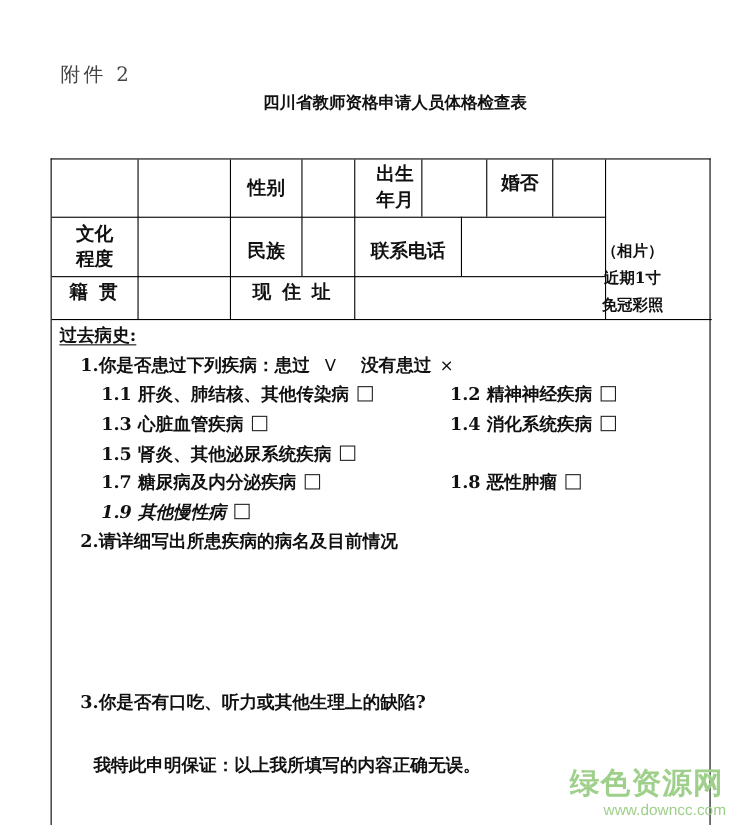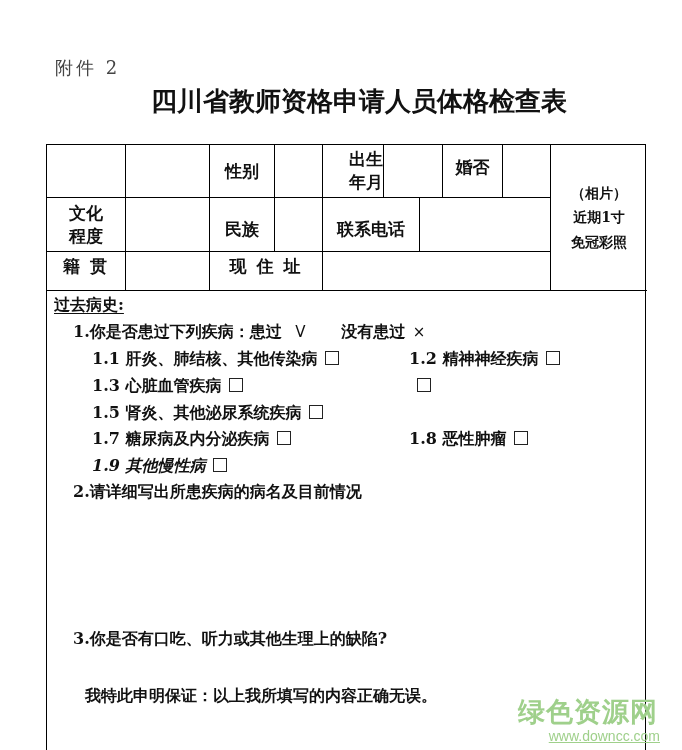--- a/index.html
+++ b/index.html
@@ -4,37 +4,37 @@
   <style>
     html, body { margin: 0; padding: 0; }
     body {
       width: 682px; height: 750px; position: relative; overflow: hidden;
       background: #ffffff; color: #111;
       font-family: "DejaVu Serif", "Liberation Serif", serif;
     }
     .abs { position: absolute; }
     .annex { left: 55px; top: 56px; font-size: 18px; color: #444; letter-spacing: 3px;
       font-family: "DejaVu Serif", serif; font-weight: normal; }
-    .title { left: 0; width: 682px; top: 84px; text-align: center; font-size: 26px; font-weight: bold;
+    .title { left: 0; width: 682px; top: 84px; text-align: center; font-size: 15px; font-weight: bold;
       font-family: "DejaVu Sans", sans-serif; letter-spacing: 0px; padding-left: 36px; box-sizing: border-box; }
     .frame { left: 46px; top: 144px; width: 600px; height: 620px; border: 1.5px solid #000; border-bottom: none; box-sizing: border-box; }
     .hl { position: absolute; height: 0; border-top: 1.5px solid #000; }
     .vl { position: absolute; width: 0; border-left: 1.5px solid #000; }
     .cell { position: absolute; display: flex; align-items: center; justify-content: center;
       text-align: center; font-size: 17px; font-weight: bold; line-height: 1.35; }
     .cell.left { justify-content: flex-start; padding-left: 12px; box-sizing: border-box; }
     .field { position: absolute; }
     .photo { font-size: 14px; font-weight: bold; line-height: 1.75; }
     .txt { position: absolute; font-size: 16px; font-weight: bold; white-space: nowrap; }
     .hist-title { text-decoration: underline; text-underline-offset: 3px; }
     .mark { font-weight: normal; font-family: "DejaVu Sans", sans-serif; font-size: 15px; margin-left: 8px; }
     .box { display: inline-block; width: 12px; height: 12px; border: 1px solid #222; margin-left: 8px; vertical-align: -1px; }
     .watermark-cn { right: 24px; top: 694px; font-size: 27px; font-weight: bold; color: #9fd08b;
       font-family: "DejaVu Sans", sans-serif; letter-spacing: 1px; }
-    .watermark-url { right: 22px; top: 728px; font-size: 14px; color: #9fd08b; font-family: "Liberation Sans", sans-serif; text-decoration: underline; }
+    .watermark-url { right: 22px; top: 728px; font-size: 14px; color: #9fd08b; font-family: "Liberation Sans", sans-serif; }
   </style>
 </head>
 <body>
 
 <div class="abs annex">附件 2</div>
 <div class="abs title">四川省教师资格申请人员体格检查表</div>
 
 <div class="abs frame">
 
   <div class="hl" style="left:0; top:52px; width:504px;"></div>
@@ -47,21 +47,21 @@
   <div class="vl" style="left:275px; top:0; height:145px;"></div>
   <div class="vl" style="left:336px; top:0; height:52px;"></div>
   <div class="vl" style="left:395px; top:0; height:52px;"></div>
   <div class="vl" style="left:455px; top:0; height:52px;"></div>
   <div class="vl" style="left:372px; top:52px; height:54px;"></div>
   <div class="vl" style="left:503px; top:0; height:145px;"></div>
 
   <div class="field" style="left:79px; top:0; width:83px; height:52px;"></div>
   <div class="cell" style="left:163px; top:0; width:64px; height:52px;">性别</div>
   <div class="field" style="left:228px; top:0; width:47px; height:52px;"></div>
-  <div class="cell left" style="left:276px; top:0; width:60px; height:52px; flex-direction:column; align-items:flex-end; justify-content:center;">
+  <div class="cell left" style="left:276px; top:0; width:60px; height:52px; flex-direction:column; align-items:center; justify-content:center;">
     <span>出生</span>
     <span>年月</span>
   </div>
   <div class="field" style="left:337px; top:0; width:58px; height:52px;"></div>
   <div class="cell" style="left:396px; top:-4px; width:59px; height:52px;">婚否</div>
   <div class="field" style="left:456px; top:0; width:47px; height:52px;"></div>
 
   <div class="cell" style="left:0; top:53px; width:78px; height:53px; flex-direction:column;">
     <span>文化</span>
     <span>程度</span>
@@ -70,40 +70,40 @@
   <div class="cell" style="left:163px; top:58px; width:64px; height:53px;">民族</div>
   <div class="field" style="left:228px; top:53px; width:47px; height:53px;"></div>
   <div class="cell" style="left:276px; top:58px; width:96px; height:53px;">联系电话</div>
   <div class="field" style="left:373px; top:53px; width:130px; height:53px;"></div>
 
   <div class="cell" style="left:0; top:106px; width:78px; height:30px; letter-spacing:2px;">籍 贯</div>
   <div class="field" style="left:79px; top:107px; width:83px; height:38px;"></div>
   <div class="cell" style="left:163px; top:106px; width:112px; height:30px; letter-spacing:2px;">现 住 址</div>
   <div class="field" style="left:276px; top:107px; width:227px; height:38px;"></div>
 
-  <div class="cell photo" style="left:504px; top:0; width:96px; height:145px; flex-direction:column;">
+  <div class="cell photo" style="left:480px; top:0; width:96px; height:145px; flex-direction:column;justify-content:flex-end;">
     <span>（相片）</span>
     <span>近期1寸</span>
     <span>免冠彩照</span>
   </div>
 
   <div class="txt hist-title" style="left:7px; top:150px;">过去病史:</div>
 
   <div class="txt" style="left:26px; top:177px;">
     <span>1.你是否患过下列疾病：患过</span>
     <span class="mark">V</span>
-    <span style="margin-left:30px;">没有患过</span>
+    <span style="margin-left:17px;">没有患过</span>
     <span class="mark" style="margin-left:2px;">×</span>
   </div>
 
   <div class="txt" style="left:45px; top:204px;"><span>1.1 肝炎、肺结核、其他传染病</span><span class="box"></span></div>
   <div class="txt" style="left:362px; top:204px;"><span>1.2 精神神经疾病</span><span class="box"></span></div>
 
   <div class="txt" style="left:45px; top:231px;"><span>1.3 心脏血管疾病</span><span class="box"></span></div>
-  <div class="txt" style="left:362px; top:231px;"><span class="box"></span></div>
+  <div class="txt" style="left:362px; top:231px;"><span>1.4 消化系统疾病</span><span class="box"></span></div>
 
   <div class="txt" style="left:45px; top:258px;"><span>1.5 肾炎、其他泌尿系统疾病</span><span class="box"></span></div>
 
   <div class="txt" style="left:45px; top:284px;"><span>1.7 糖尿病及内分泌疾病</span><span class="box"></span></div>
   <div class="txt" style="left:362px; top:284px;"><span>1.8 恶性肿瘤</span><span class="box"></span></div>
 
   <div class="txt" style="left:45px; top:311px;font-style:italic;"><span>1.9 其他慢性病</span><span class="box"></span></div>
 
   <div class="txt" style="left:26px; top:337px;">2.请详细写出所患疾病的病名及目前情况</div>
   <div class="field" style="left:26px; top:362px; width:560px; height:110px;"></div>

